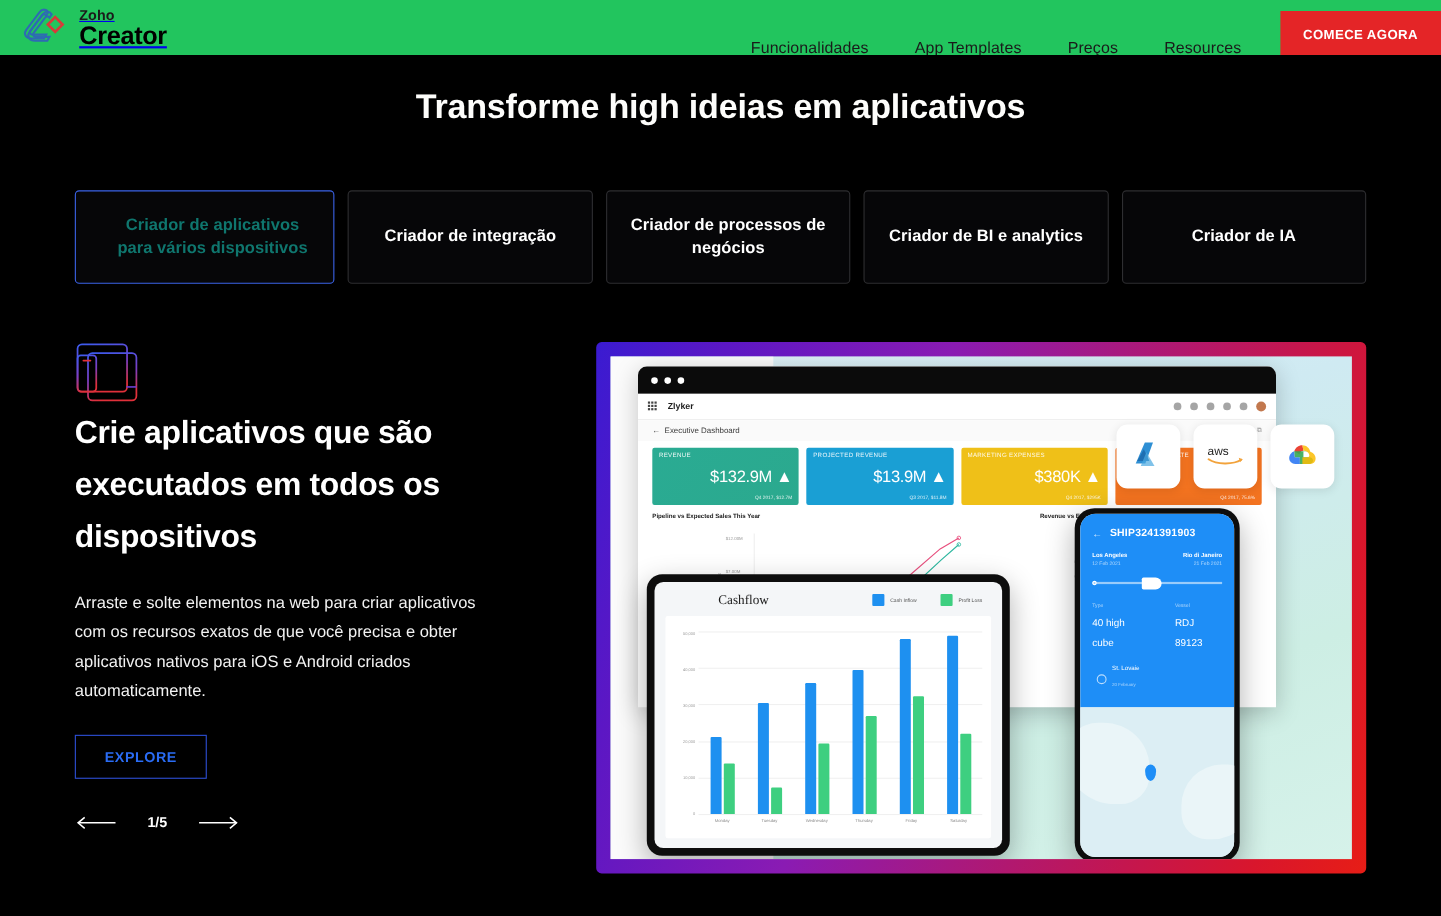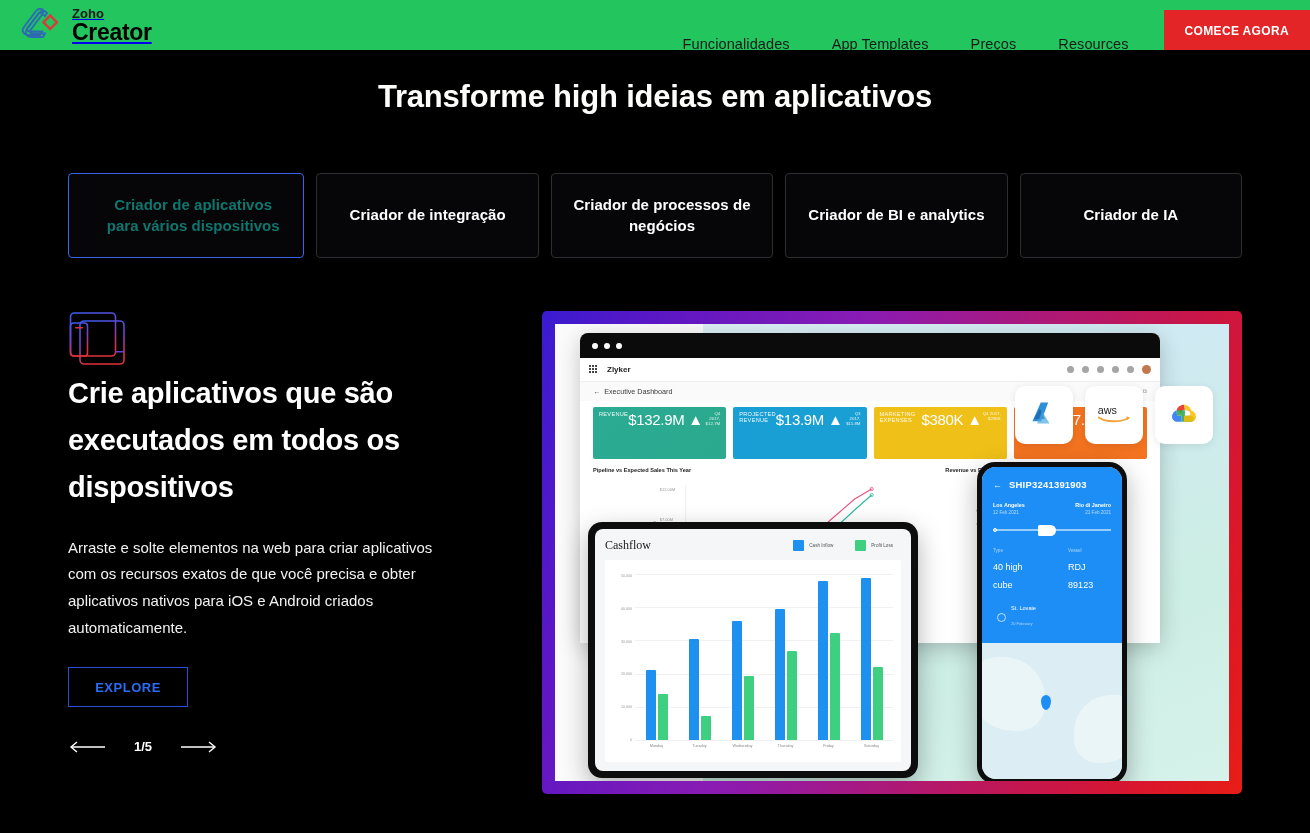--- a/index.html
+++ b/index.html
@@ -192,21 +192,21 @@
 
   .dash-crumb {
     height: 19px; display: flex; align-items: center;
     padding: 0 13px; font-size: 7.2px; color: #3a3a3a;
     background: #fafafa; justify-content: space-between;
   }
 
   .kpi-row { display: flex; gap: 7px; padding: 6px 13px 0 13px; }
   .kpi {
     flex: 1; height: 52px; border-radius: 2px; padding: 4px 6px;
-    display: flex; flex-direction: row; justify-content: space-between;
+    display: flex; flex-direction: column; justify-content: space-between;
     color: #ffffff;
   }
   .kpi.k1 { background: linear-gradient(135deg,#2aab93,#2ba98e); }
   .kpi.k2 { background: #1a9fd4; }
   .kpi.k3 { background: #efc018; }
   .kpi.k4 { background: #f37320; }
   .kpi-label { font-size: 5.6px; letter-spacing: .3px; opacity: .92; }
   .kpi-value { font-size: 15px; text-align: right; letter-spacing: -.3px; white-space: nowrap; }
   .kpi-sub { font-size: 4.4px; text-align: right; opacity: .85; }
 
@@ -221,21 +221,21 @@
     position: absolute; left: 33px; top: 198px;
     width: 330px; height: 256px;
     background: #0d0d0d; border-radius: 14px; padding: 7px;
     box-shadow: 0 9px 26px rgba(0,0,0,.3);
   }
   .tablet-screen {
     width: 100%; height: 100%; background: #f4f6f8;
     border-radius: 8px; padding: 9px 10px; display: flex; flex-direction: column;
   }
   .cf-head { display: flex; align-items: center; justify-content: space-between; margin-bottom: 7px; }
-  .cf-title { font-family: "Liberation Serif", serif; font-size: 12px; color: #1a1a1a; }
+  .cf-title { font-family: "Liberation Serif", serif; font-size: 12px; color: #1a1a1a; margin-left: 48px; }
   .cf-legend { display: flex; gap: 22px; padding-right: 8px; }
   .cf-leg { display: flex; align-items: center; gap: 5px; }
   .cf-swatch { width: 11px; height: 11px; border-radius: 1px; }
   .cf-leg-text { font-size: 4.6px; color: #555; }
   .cf-body {
     flex: 1; background: #ffffff; border-radius: 2px;
     display: flex; padding: 12px 8px 6px 4px;
   }
   .cf-yaxis {
     width: 26px; display: flex; flex-direction: column;

